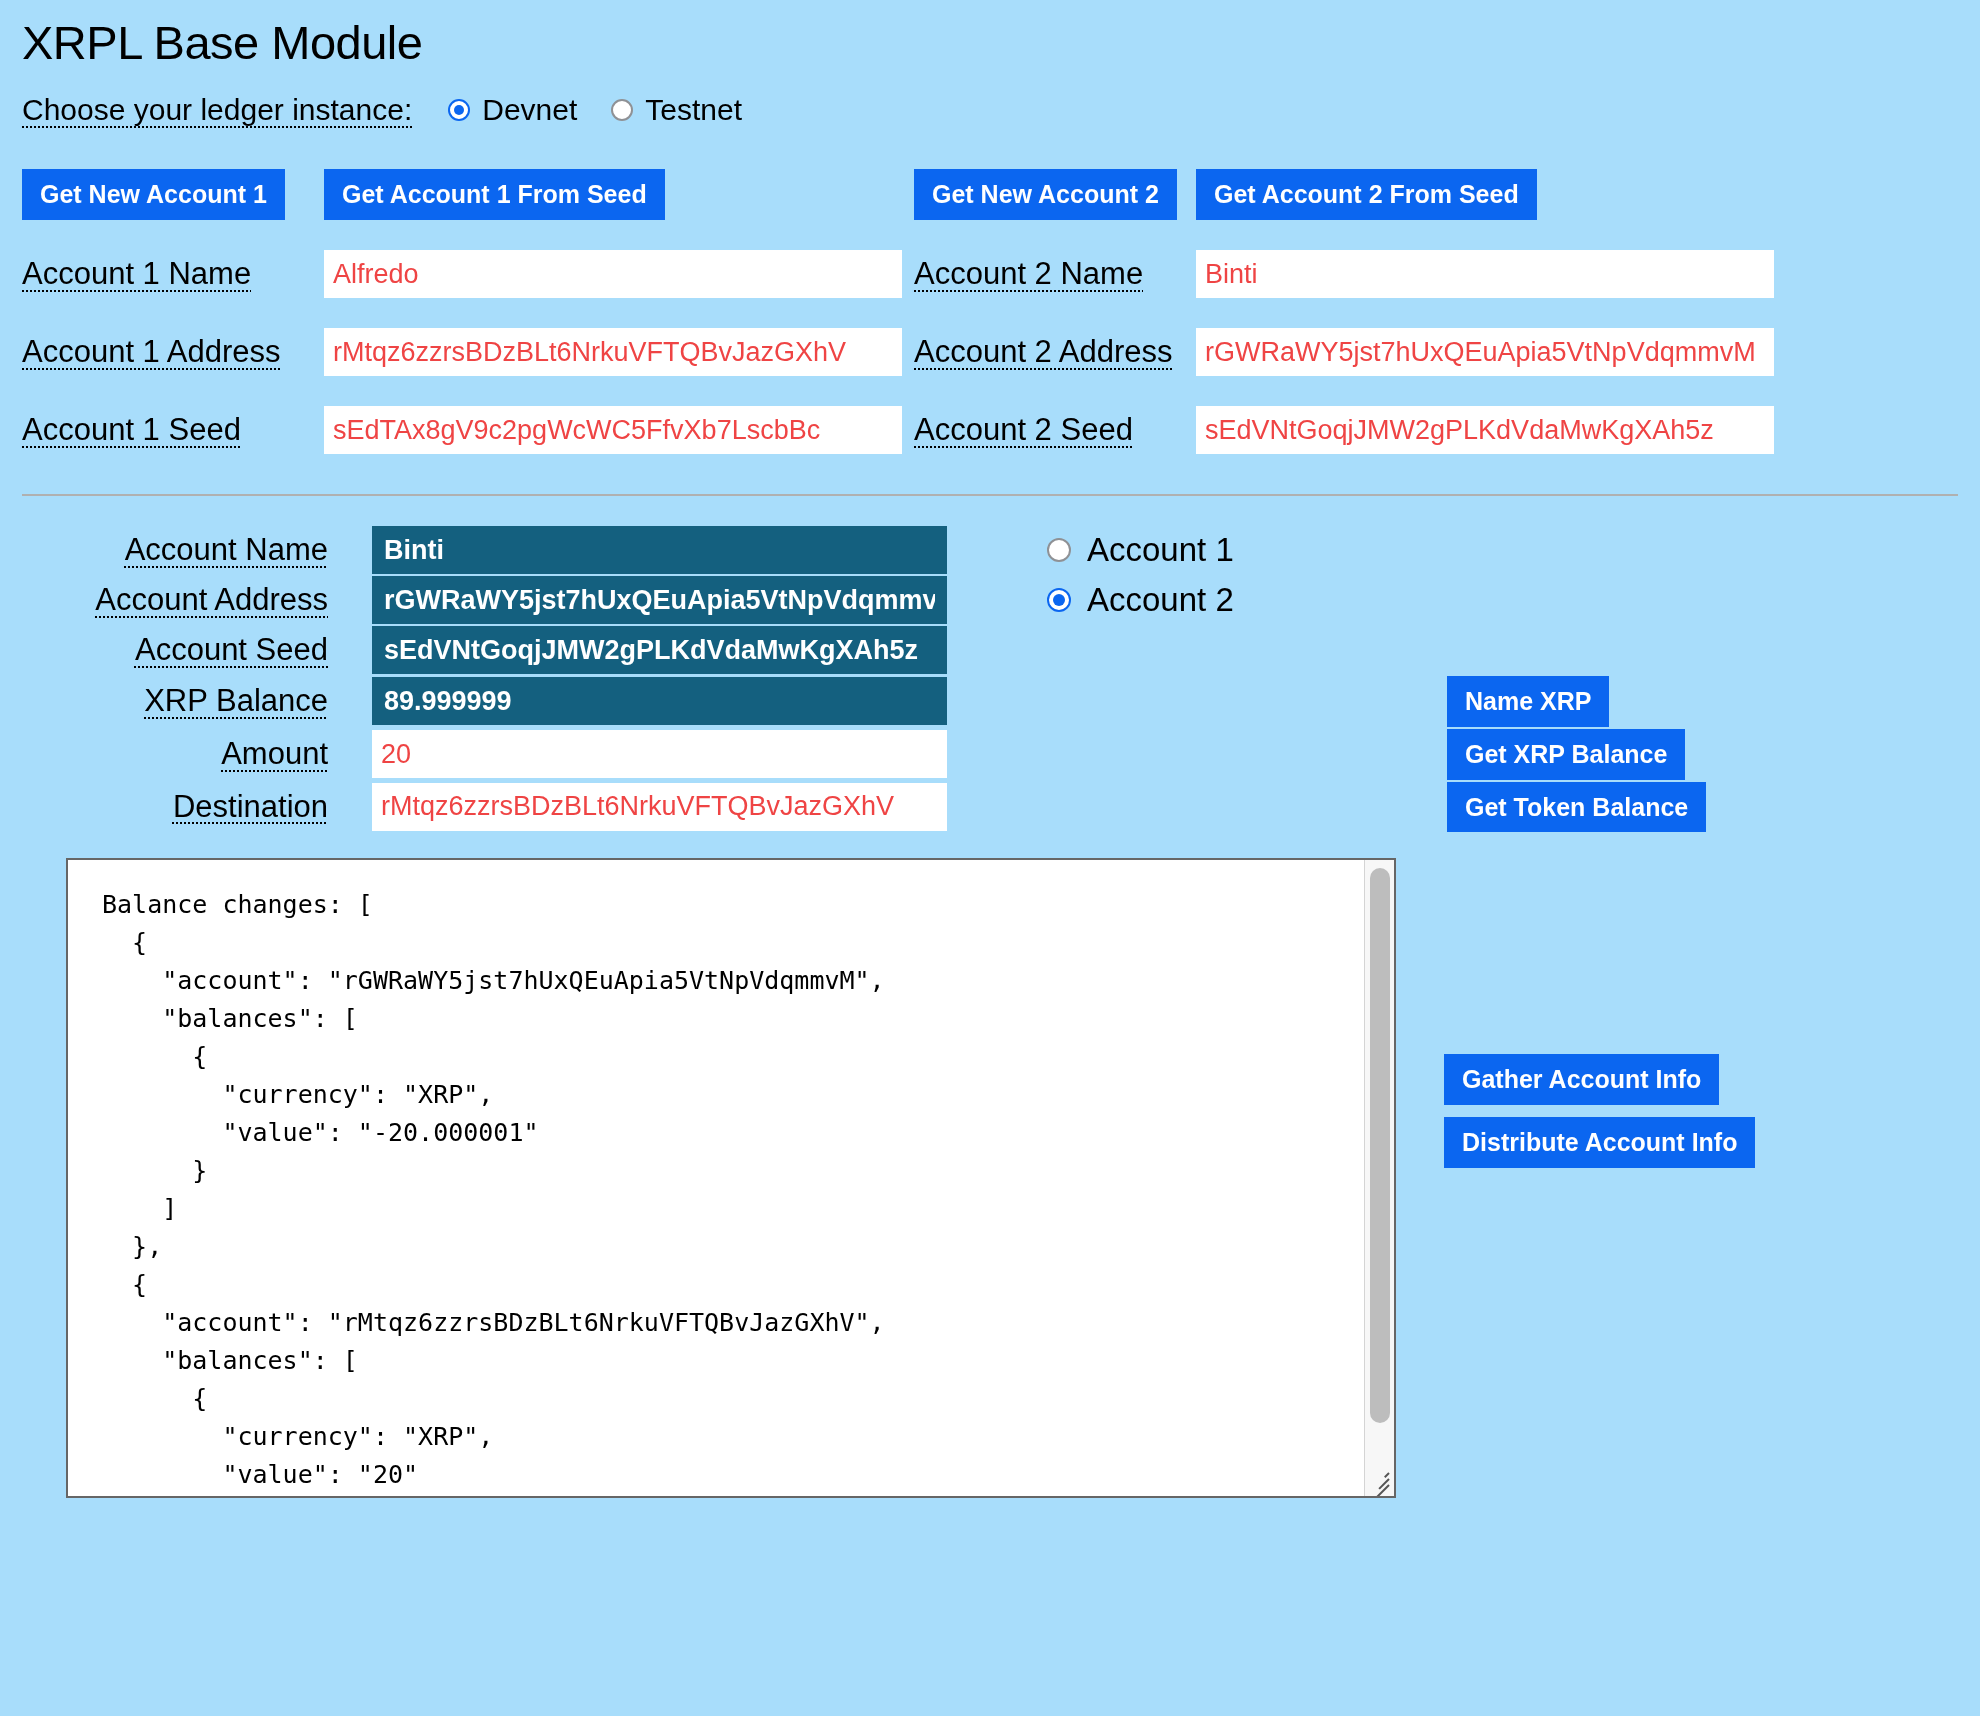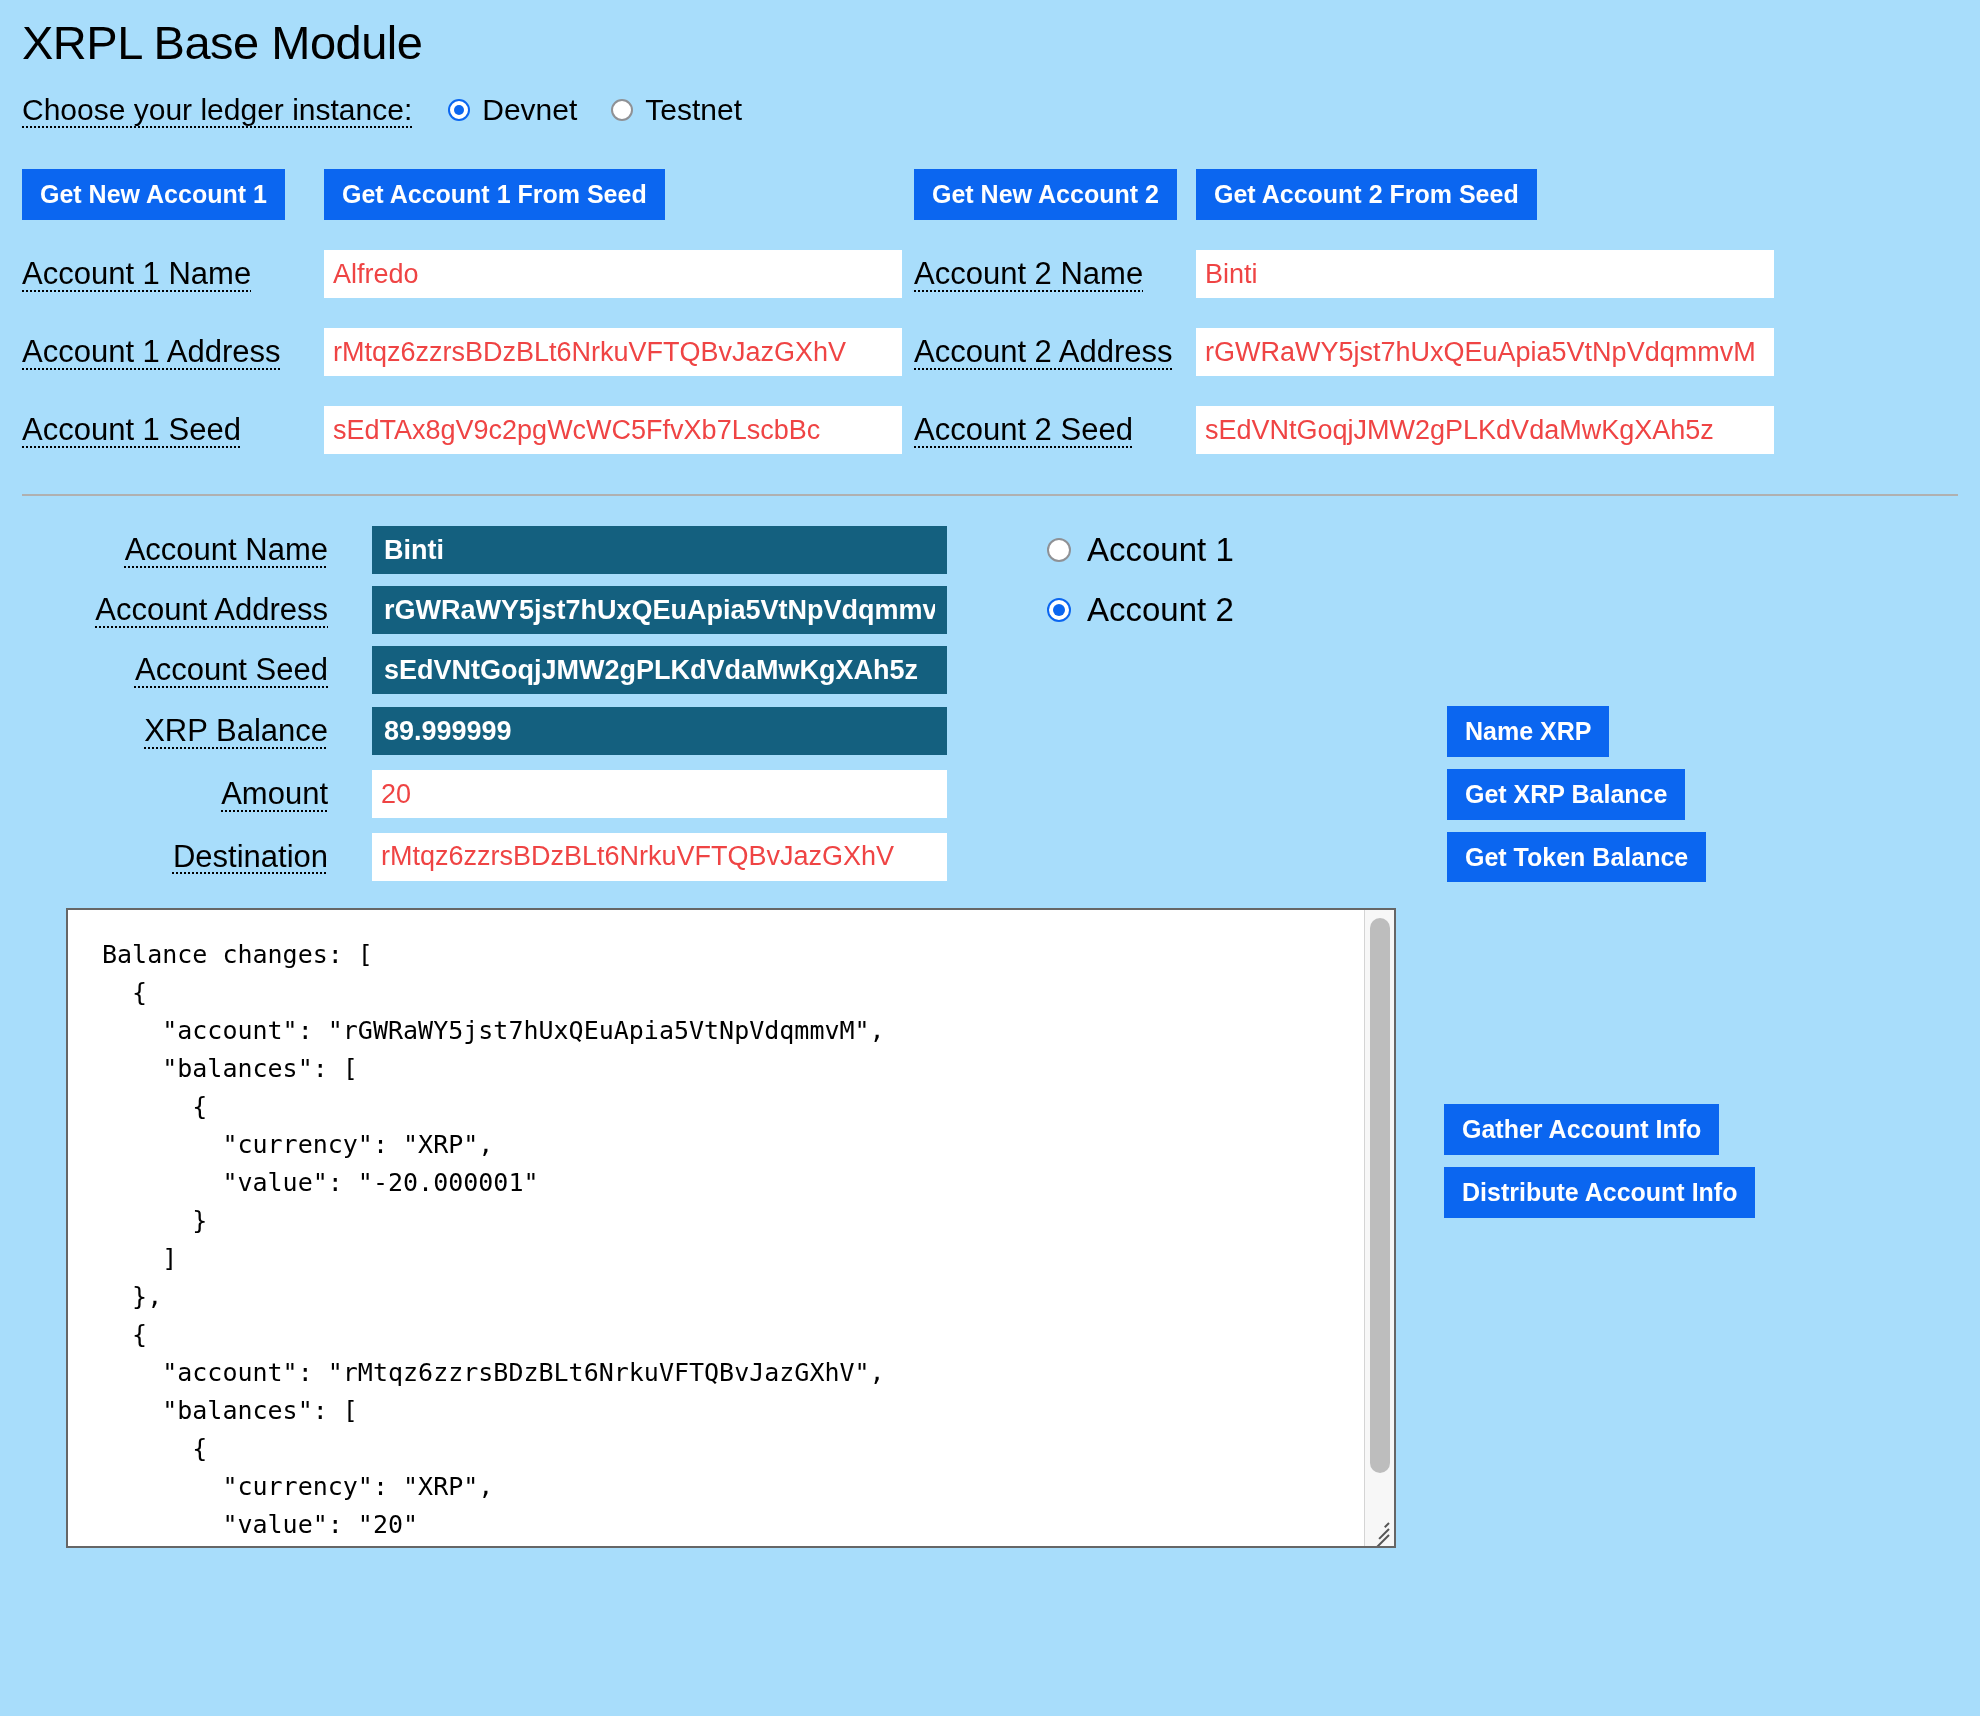--- a/index.html
+++ b/index.html
@@ -114,21 +114,21 @@
     border: none;
     border-top: 2px solid #b0b0b0;
     margin: 22px 0 30px 0;
   }
 
   
   .mid {
     display: grid;
     grid-template-columns: 350px 575px 100px 400px 1fr;
     align-items: center;
-    row-gap: 12px;
+    row-gap: 2px;
   }
   .mid-label {
     font-size: 31px;
     text-align: right;
     padding-right: 44px;
     white-space: nowrap;
   }
   .ro {
     width: 100%;
     box-sizing: border-box;

